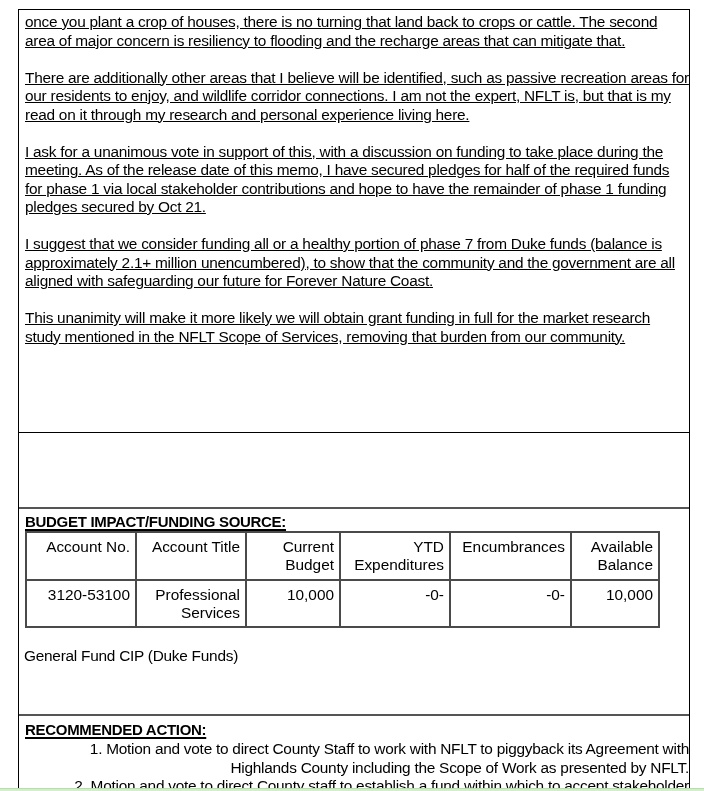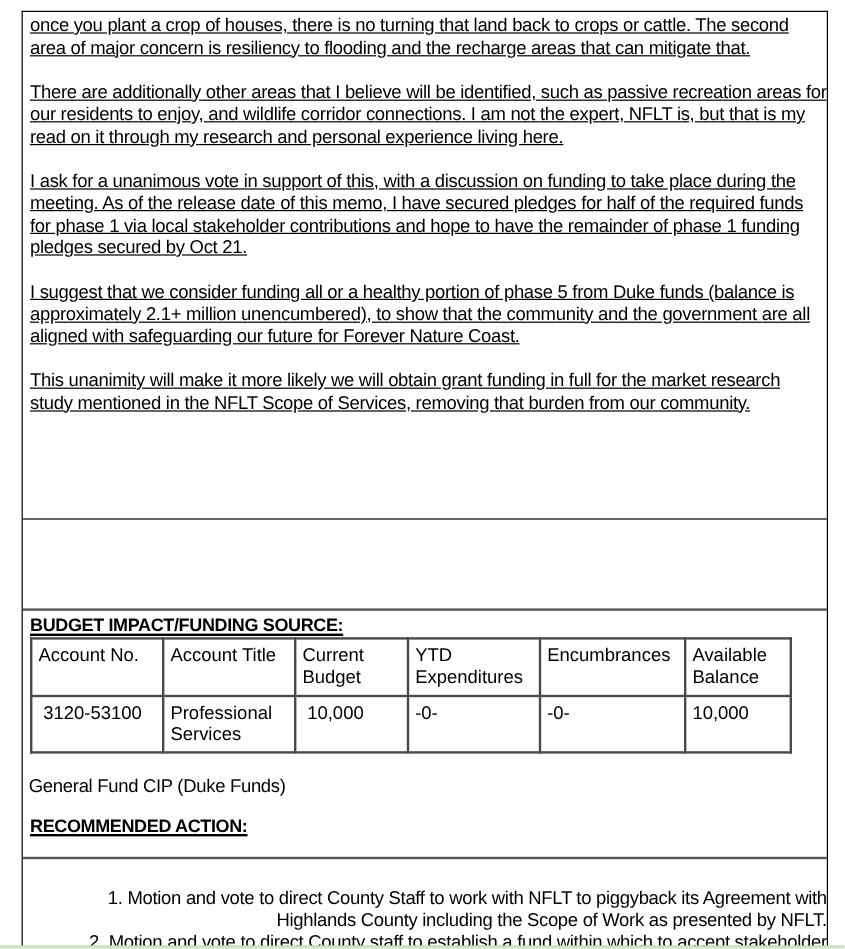--- a/index.html
+++ b/index.html
@@ -3,40 +3,40 @@
 <meta charset="utf-8">
 <style>
   html, body { margin: 0; padding: 0; background: #ffffff; }
   body { width: 704px; height: 791px; position: relative; overflow: hidden; font-family: "Liberation Sans", sans-serif; color: #000; }
   .frame { position: absolute; left: 18px; top: 9px; width: 672px; height: 790px; border-left: 1px solid #000; border-right: 1px solid #000; border-top: 1px solid #000; box-sizing: border-box; }
   .divider { position: absolute; left: 0; width: 100%; height: 1px; background: #000; }
   .divider.grey { background: #555; height: 2px; }
   .para { position: absolute; left: 6px; width: 664px; font-size: 15.4px; line-height: 18.5px; letter-spacing: -0.25px; transform-origin: left top; }
   .para p { margin: 0; text-decoration: underline; }
   .heading { position: absolute; left: 6px; font-size: 15px; font-weight: bold; text-decoration: underline; text-decoration-thickness: 2px; text-underline-offset: 2px; letter-spacing: -0.3px; }
-  table.budget { position: absolute; left: 6px; top: 521px; border-collapse: collapse; font-size: 15.4px; }
+  table.budget { position: absolute; left: 6px; top: 521px; border-collapse: collapse; font-size: 15.4px; text-align: right; }
   table.budget td { border: 2px solid #4a4a4a; vertical-align: top; padding: 5px 5px 4px 5px; line-height: 18px; box-sizing: border-box; }
   .fund { position: absolute; left: 5px; top: 637px; font-size: 15.4px; letter-spacing: -0.25px; }
   .actions { position: absolute; left: 6px; top: 730px; width: 664px; font-size: 15.4px; line-height: 18.5px; letter-spacing: -0.25px; }
   .actions div { white-space: nowrap; text-align: right; }
   .bottom-bar { position: absolute; left: 0; top: 788px; width: 704px; height: 3px; background: #d6ecd0; border-top: 1px solid #b9dcae; }
 </style>
 </head>
 <body>
 
 <div class="frame">
 
   <div class="para" style="top: 3px;">
     <p>once you plant a crop of houses, there is no turning that land back to crops or cattle.   The second area of major concern is resiliency to flooding and the recharge areas that can mitigate that.</p>
     <p style="height:18.5px"></p>
     <p>There are additionally other areas that I believe will be identified, such as passive recreation areas for our residents to enjoy, and wildlife corridor connections. I am not the expert, NFLT is, but that is my read on it through my research and personal experience living here.</p>
     <p style="height:18.5px"></p>
     <p>I ask for a unanimous vote in support of this, with a discussion on funding to take place during the meeting. As of the release date of this memo, I have secured pledges for half of the required funds for phase 1 via local stakeholder contributions and hope to have the remainder of phase 1 funding pledges secured by Oct 21.</p>
     <p style="height:18.5px"></p>
-    <p>I suggest that we consider funding all or a healthy portion of phase 5 from Duke funds (balance is approximately 2.1+ million unencumbered), to show that the community and the government are all aligned with safeguarding our future for Forever Nature Coast.</p>
+    <p>I suggest that we consider funding all or a healthy portion of phase 7 from Duke funds (balance is approximately 2.1+ million unencumbered), to show that the community and the government are all aligned with safeguarding our future for Forever Nature Coast.</p>
     <p style="height:18.5px"></p>
     <p>This unanimity will make it more likely we will obtain grant funding in full for the market research study mentioned in the NFLT Scope of Services, removing that burden from our community.</p>
   </div>
 
   <div class="divider" style="top: 422px;"></div>
 
 
   <div class="divider grey" style="top: 497px;"></div>
 
   <div class="heading" style="top: 503px;">BUDGET IMPACT/FUNDING SOURCE:</div>
@@ -59,21 +59,21 @@
       <td>-0-</td>
       <td>10,000</td>
     </tr>
   </tbody>
     </table>
 
   <div class="fund">General Fund CIP (Duke Funds)</div>
 
   <div class="divider grey" style="top: 704px;"></div>
 
-  <div class="heading" style="top: 670px;">RECOMMENDED ACTION:</div>
+  <div class="heading" style="top: 711px;">RECOMMENDED ACTION:</div>
 
   <div class="actions">
     <div>1. Motion and vote to direct County Staff to work with NFLT to piggyback its Agreement with</div>
     <div>Highlands County including the Scope of Work as presented by NFLT.</div>
     <div>2. Motion and vote to direct County staff to establish a fund within which to accept stakeholder</div>
   </div>
 
 </div>
 
 <div class="bottom-bar"></div>

